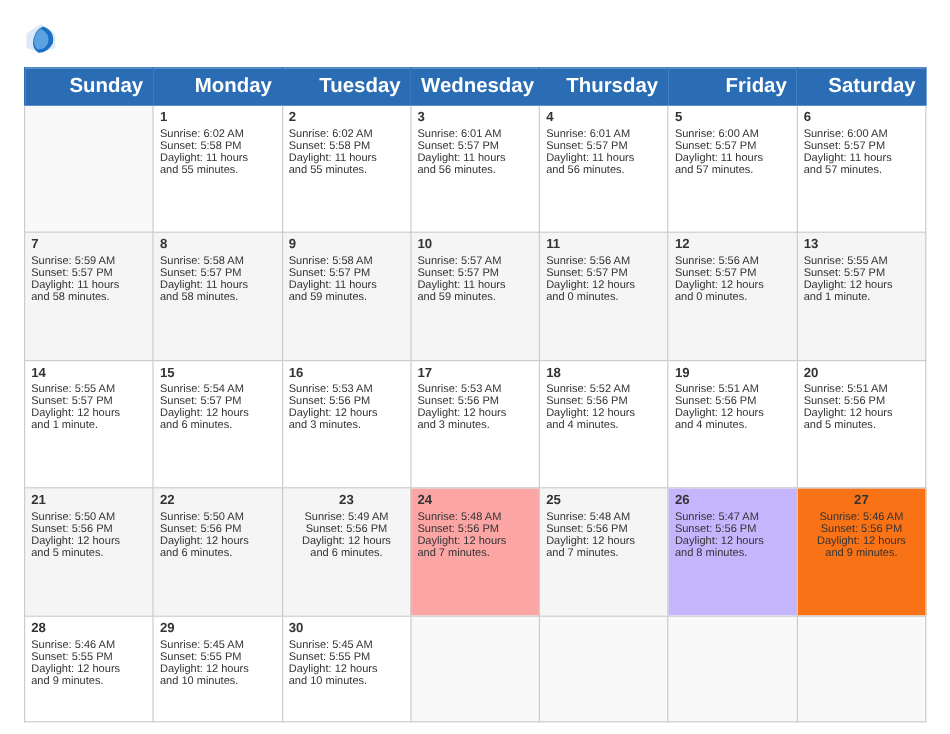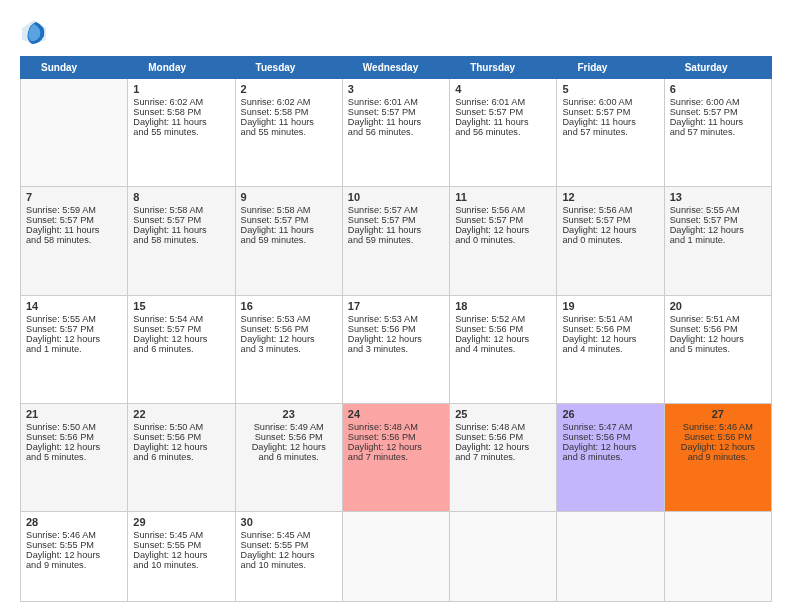--- a/index.html
+++ b/index.html
@@ -56,24 +56,24 @@
     }
     .calendar {
       flex: 1;
       border-collapse: collapse;
       width: 100%;
       table-layout: fixed;
     }
     .calendar th {
       background: #2a6db5;
       color: #fff;
-      font-size: 10px;
+      font-size: 17px;
       font-weight: bold;
-      text-align: left;
-      padding: 5px 20px;
+      text-align: right;
+      padding: 5px 8px;
       border: 1px solid #2a6db5;
     }
     .calendar td {
       border: 1px solid #ccc;
       vertical-align: top;
       padding: 4px 5px;
       font-size: 9.2px;
       color: #333;
       background: #fff;
       height: 82px;

